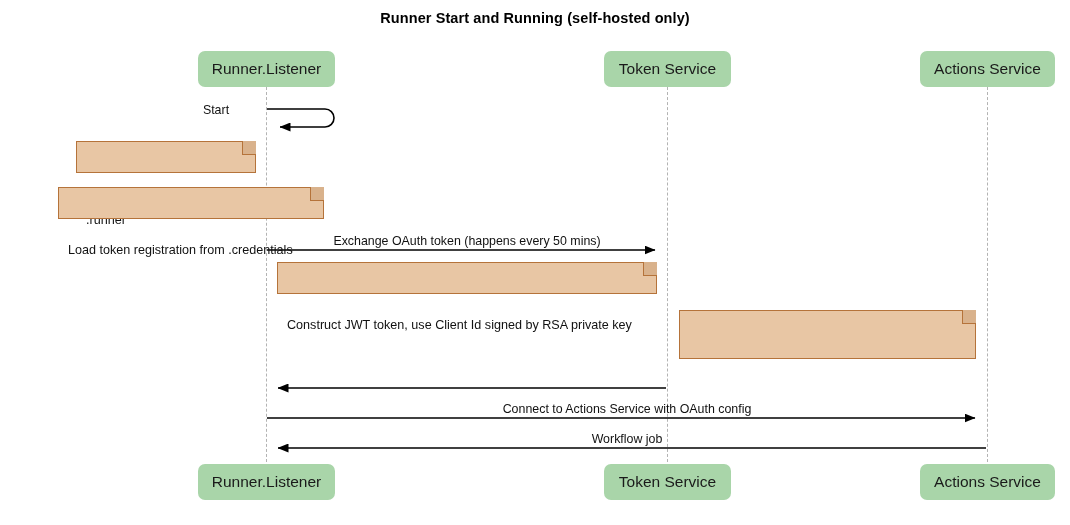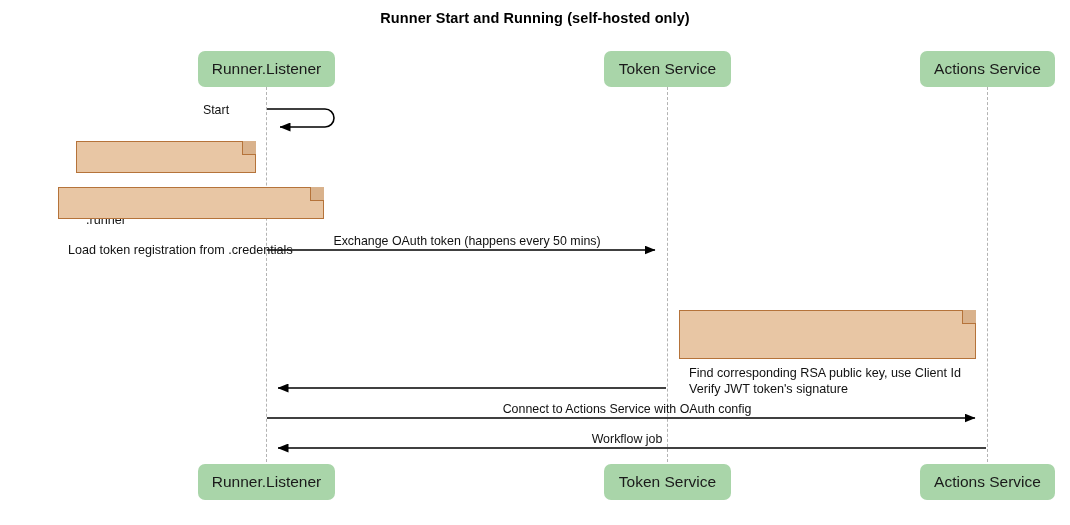--- a/index.html
+++ b/index.html
@@ -163,21 +163,24 @@
     <span class="fold"></span>
     <span>Load config info from .runner</span>
   </div>
 
   <div class="note" style="left:10px; top:187px; width:266px; height:32px;margin-left:48px;">
     <span class="foldcut"></span>
     <span class="fold"></span>
     <span>Load token registration from .credentials</span>
   </div>
 
+  <div class="note" style="left:277px; top:262px; width:380px; height:32px;">
+    <span class="foldcut"></span>
+    <span class="fold"></span>
+    <span>Construct JWT token, use Client Id signed by RSA private key</span>
+  </div>
 
   <div class="note" style="left:679px; top:310px; width:297px; height:49px;">
     <span class="foldcut"></span>
     <span class="fold"></span>
-    <span>Find corresponding RSA public key, use Client Id
-Verify JWT token's signature</span>
   </div>
 
 </div>
 
 </body></html>

